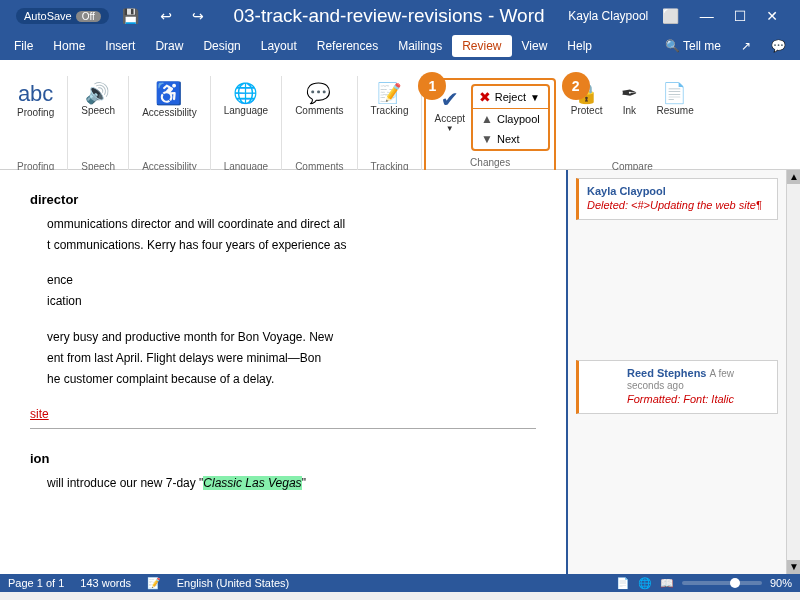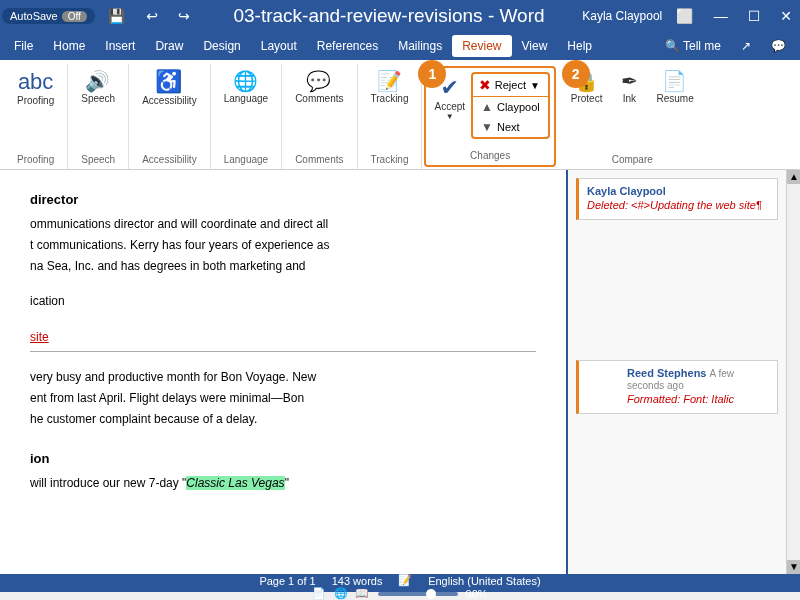--- a/index.html
+++ b/index.html
@@ -5,21 +5,21 @@
     * { box-sizing: border-box; margin: 0; padding: 0; }
     body { font-family: 'Segoe UI', Arial, sans-serif; font-size: 12px; background: #f0f0f0; width: 800px; height: 600px; overflow: hidden; }
 
     
     .title-bar {
       background: #2b579a;
       color: white;
       height: 32px;
       display: flex;
       align-items: center;
-      padding: 0 2px;
+      padding: 0 16px;
       justify-content: space-between;
     }
     .title-bar-left { display: flex; align-items: center; gap: 8px; }
     .title-bar-center { flex: 1; text-align: center; font-size: 19px; }
     .title-bar-right { display: flex; align-items: center; gap: 8px; }
     .title-bar-btn { background: none; border: none; color: white; cursor: pointer; font-size: 14px; padding: 2px 6px; }
     .autosave-toggle { background: #1a4480; border-radius: 10px; padding: 2px 8px; font-size: 11px; display: flex; align-items: center; gap: 4px; }
 
     
     .menu-bar {
@@ -37,21 +37,21 @@
     .ribbon {
       background: white;
       border-bottom: 1px solid #d0d0d0;
       height: 110px;
       display: flex;
       flex-direction: column;
     }
     .ribbon-content {
       display: flex;
       align-items: stretch;
-      padding: 4px 4px 0 4px;
+      padding: 16px 4px 0 4px;
       flex: 1;
     }
     .ribbon-group {
       display: flex;
       flex-direction: column;
       align-items: center;
       padding: 0 8px;
       border-right: 1px solid #e0e0e0;
       min-width: 60px;
     }
@@ -176,21 +176,21 @@
     .document-area {
       flex: 1;
       background: white;
       padding: 20px 30px;
       overflow-y: auto;
       position: relative;
     }
     .doc-text { font-size: 12px; line-height: 1.6; color: #000; }
     .doc-section { margin-bottom: 16px; }
     .doc-heading { font-weight: bold; font-size: 13px; margin-bottom: 4px; }
-    .doc-text-line { margin-bottom: 2px; }
+    .doc-text-line { margin-bottom: 2px; margin-left: 17px; }
     .strikethrough-red { color: #cc0000; text-decoration: underline; }
     .italic-highlight { background: #86efac; font-style: italic; }
     
     
     .comments-panel {
       width: 220px;
       background: #f8f8f8;
       border-left: 2px solid #2b579a;
       padding: 8px;
       overflow-y: auto;
@@ -218,21 +218,20 @@
     
     .status-bar {
       background: #2b579a;
       color: white;
       height: 18px;
       display: flex;
       align-items: center;
       padding: 0 8px;
       justify-content: space-between;
       font-size: 11px;
-      flex-direction: column;
     }
     .status-left { display: flex; gap: 16px; align-items: center; }
     .status-right { display: flex; gap: 8px; align-items: center; }
     .zoom-slider { width: 80px; height: 4px; background: #6080b0; border-radius: 2px; position: relative; }
     .zoom-thumb { width: 10px; height: 10px; background: white; border-radius: 50%; position: absolute; top: -3px; left: 60%; }
   </style>
 </head>
 <body>
 
 <div class="title-bar">
@@ -389,36 +388,36 @@
 
 <div class="main-area">
 
   <div class="document-area">
     <div class="doc-text">
 
       <div class="doc-section">
         <div class="doc-heading">director</div>
         <div class="doc-text-line">ommunications director and will coordinate and direct all</div>
         <div class="doc-text-line">t communications. Kerry has four years of experience as</div>
-        <div class="doc-text-line">na Sea, Inc. and has degrees in both marketing and</div>
       </div>
 
       <div class="doc-section">
+        <div class="doc-text-line">ence</div>
         <div class="doc-text-line">ication</div>
-      </div>
-
-      <div class="doc-section" style="margin-top:12px;">
-        <span class="strikethrough-red">site</span>
-        <hr style="border:none;border-top:1px solid #aaa;margin:4px 0;">
       </div>
 
       <div class="doc-section" style="margin-top:16px;">
         <div class="doc-text-line">very busy and productive month for Bon Voyage. New</div>
         <div class="doc-text-line">ent from last April. Flight delays were minimal—Bon</div>
         <div class="doc-text-line">he customer complaint because of a delay.</div>
+      </div>
+
+      <div class="doc-section" style="margin-top:12px;">
+        <span class="strikethrough-red">site</span>
+        <hr style="border:none;border-top:1px solid #aaa;margin:4px 0;">
       </div>
 
       <div class="doc-section" style="margin-top:20px;">
         <div class="doc-heading">ion</div>
         <div class="doc-text-line"> will introduce our new 7-day "<span class="italic-highlight">Classic Las Vegas</span>"</div>
       </div>
     </div>
   </div>
 
   <div class="comments-panel">

